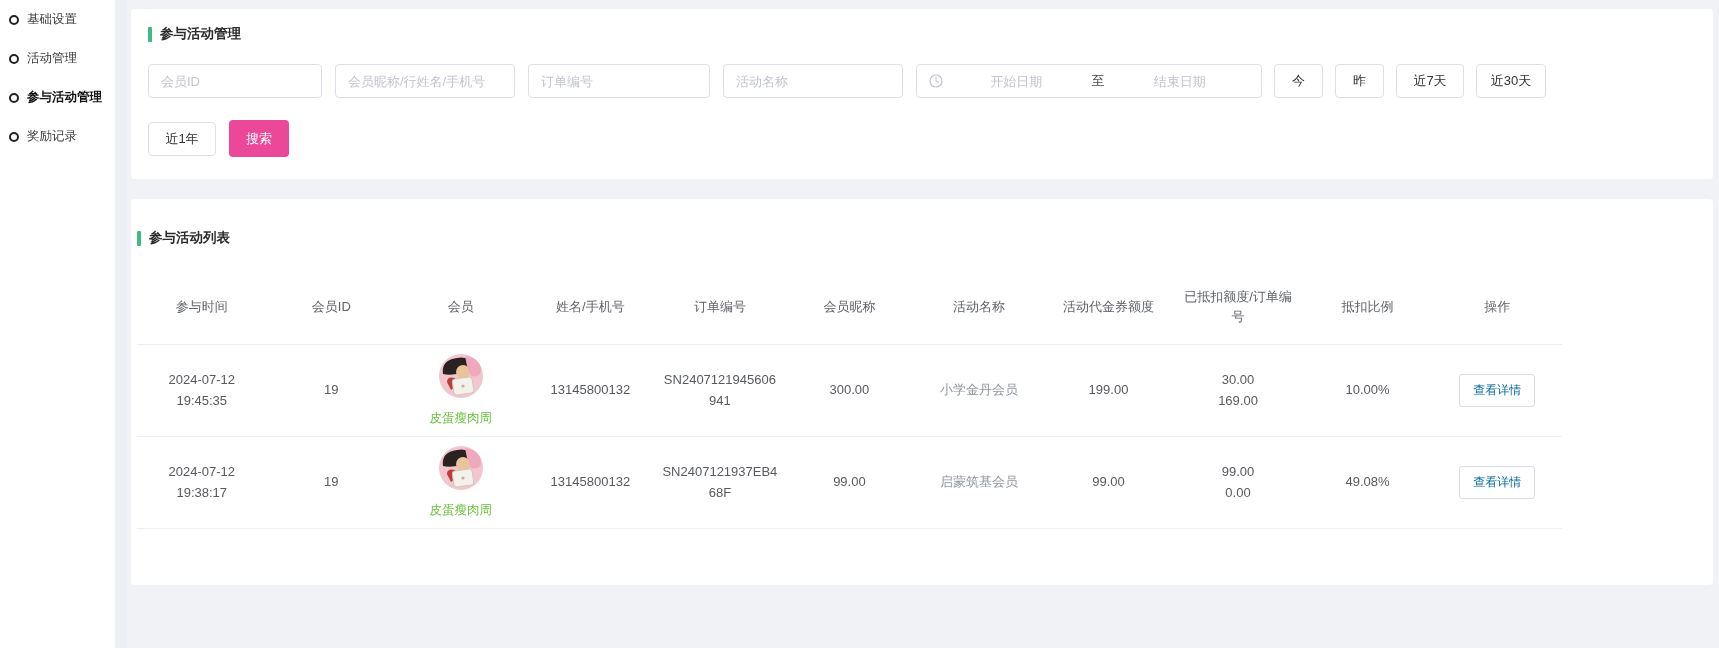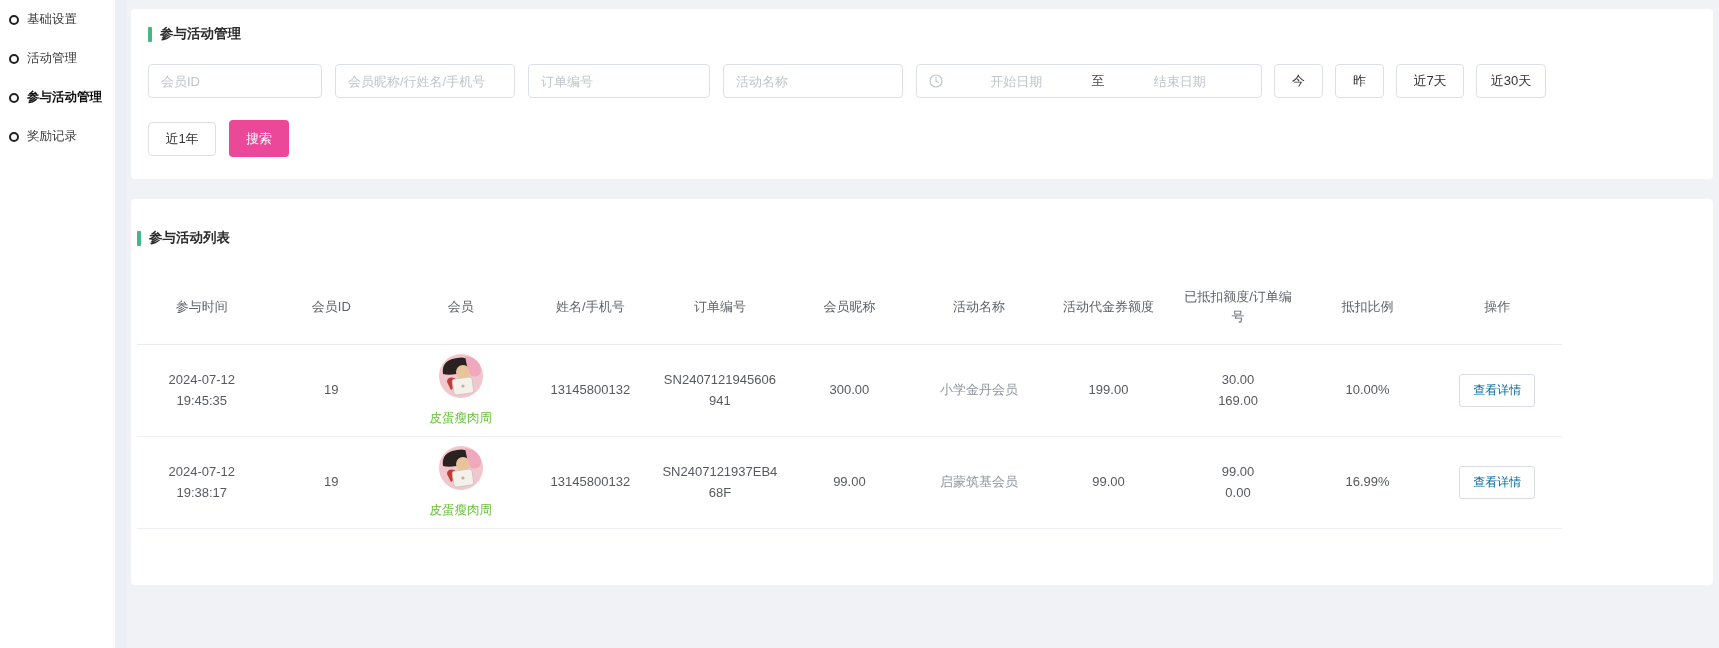--- a/index.html
+++ b/index.html
@@ -223,21 +223,21 @@
             </td>
           <td>99.00</td>
           <td class="activity">启蒙筑基会员</td>
           <td>99.00</td>
           <td>
             <div class="two-line">
               <div>99.00</div>
               <div>0.00</div>
             </div>
           </td>
-          <td>16.99%</td>
+          <td>49.08%</td>
           <td>
             <button class="detail-btn">查看详情</button>
           </td>
         </tr>
       </tbody>
     </table>
   </section>
 </main>
 
 </body></html>

